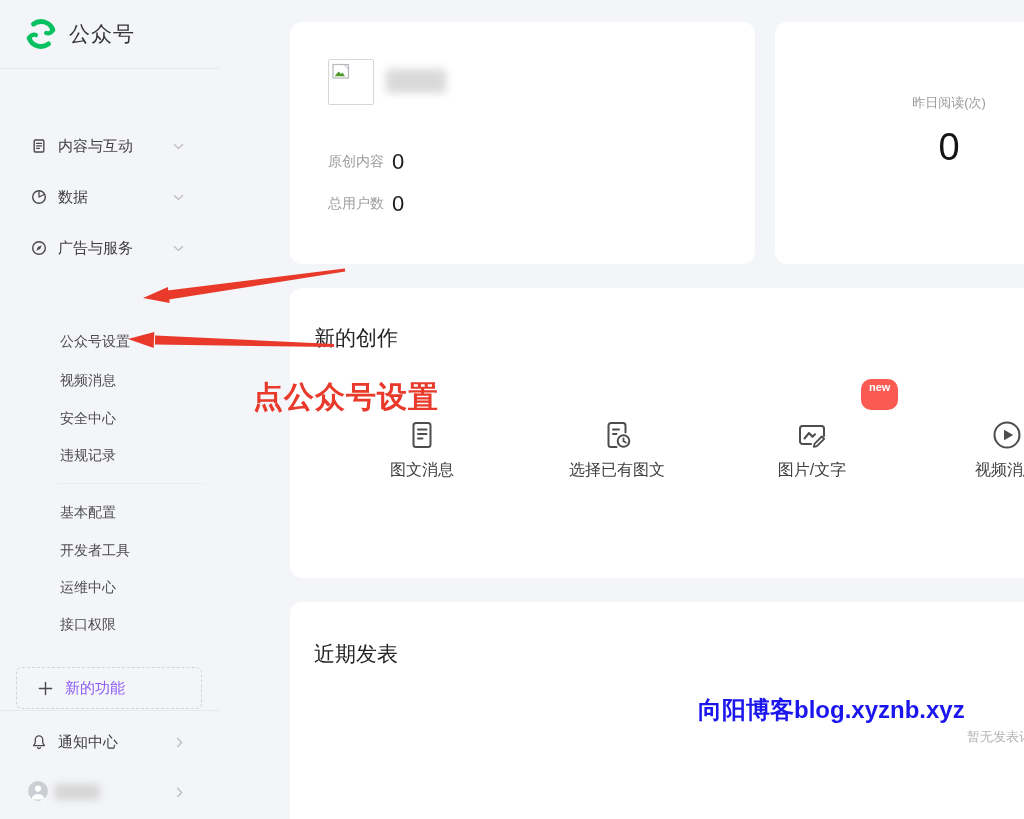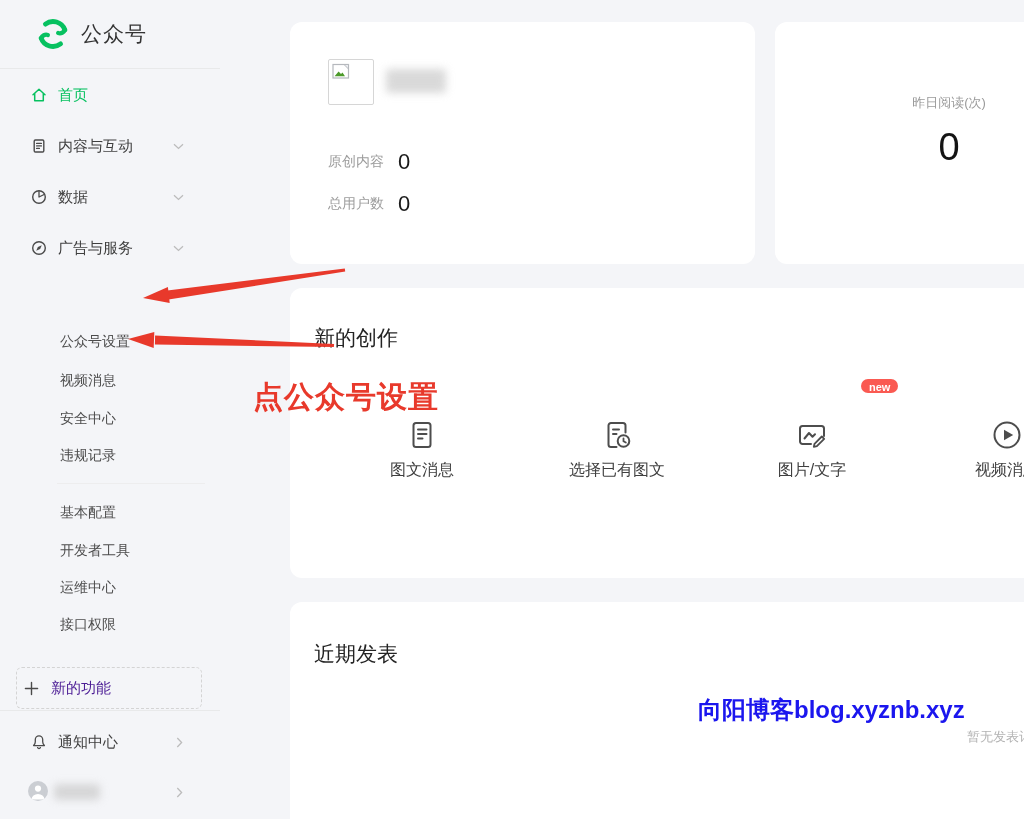--- a/index.html
+++ b/index.html
@@ -6,60 +6,60 @@
   html, body {
     width: 1024px; height: 819px; overflow: hidden;
     background: #f4f5f8;
     font-family: "Liberation Sans", "DejaVu Sans", sans-serif;
     position: relative;
     color: #3f3f3f;
   }
 
   
   #sidebar { position: absolute; left: 0; top: 0; width: 220px; height: 819px; }
-  .logo-row { position: absolute; left: 36px; top: 17px; display: flex; align-items: center; gap: 11px; text-align: right; }
+  .logo-row { position: absolute; left: 24px; top: 17px; display: flex; align-items: center; gap: 11px; text-align: right; }
   .logo-title { font-size: 21px; color: #333; letter-spacing: 1px; }
   .divider { position: absolute; left: 0; width: 220px; height: 1px; background: #e8e9ea; }
   .sub-divider { position: absolute; left: 57px; width: 148px; height: 1px; background: #ededee; }
 
   .mi { position: absolute; left: 30px; width: 172px; height: 24px; display: flex; align-items: center; gap: 10px; font-size: 15px; cursor: pointer; }
   .mi .lbl { color: #3f3f3f; white-space: nowrap; }
   .mi.active .lbl { color: #07c160; }
   .mi .chev { position: absolute; left: 143px; top: 9px; }
   .mi .chev-r { position: absolute; left: 146px; top: 7px; }
 
   .si { position: absolute; left: 60px; height: 20px; font-size: 14px; color: #4c4c4c; line-height: 20px; cursor: pointer; white-space: nowrap; }
 
-  .new-feature { position: absolute; left: 16px; top: 667px; width: 186px; height: 42px; border: 1px dashed #d4d4d4; border-radius: 6px; display: flex; align-items: center; gap: 12px; padding-left: 7px; font-size: 15px; color: #4c1d95; cursor: pointer; }
+  .new-feature { position: absolute; left: 16px; top: 667px; width: 186px; height: 42px; border: 1px dashed #d4d4d4; border-radius: 6px; display: flex; align-items: center; gap: 12px; padding-left: 21px; font-size: 15px; color: #8b5cf6; cursor: pointer; }
 
   .avatar-circle { position: absolute; left: 28px; top: 781px; width: 20px; height: 20px; border-radius: 50%; overflow: hidden; background: #cbced3; }
   .blur-chip { background: #c9c9c9; filter: blur(4px); opacity: .7; border-radius: 3px; }
 
   
   .card { position: absolute; background: #fff; border-radius: 12px; }
   #card-overview { left: 290px; top: 22px; width: 465px; height: 242px; }
   #card-read     { left: 775px; top: 22px; width: 350px; height: 242px; }
   #card-creation { left: 290px; top: 288px; width: 862px; height: 290px; }
   #card-recent   { left: 290px; top: 602px; width: 862px; height: 250px; }
 
   .avatar-box { position: absolute; left: 38px; top: 37px; width: 46px; height: 46px; background: #fff; border: 1px solid #d6d6d6; border-radius: 2px; }
-  .stat-row { position: absolute; left: 38px; height: 26px; display: flex; align-items: center; gap: 14px; }
+  .stat-row { position: absolute; left: 38px; height: 26px; display: flex; align-items: center; gap: 8px; }
   .stat-label { font-size: 14px; color: #9c9c9c; }
   .stat-value { font-size: 22px; color: #1a1a1a; font-weight: 500; }
 
   .read-wrap { position: absolute; left: 0; top: 0; width: 348px; text-align: center; }
   .read-label { margin-top: 72px; font-size: 13px; color: #9a9a9a; }
   .read-value { margin-top: 14px; font-size: 38px; color: #141414; }
 
   .card-title { position: absolute; left: 24px; font-size: 21px; color: #242424; font-weight: 400; }
 
   .create-item { position: absolute; top: 130px; width: 140px; text-align: center; cursor: pointer; }
   .create-item svg { display: block; margin: 0 auto; }
   .create-label { margin-top: 8px; font-size: 16px; color: #404040; }
-  .badge-new { position: absolute; left: 571px; top: 91px; background: #fa5a52; color: #fff; font-size: 11px; font-weight: bold; padding: 3px 8px 0; border-radius: 10px; line-height: 1; }
+  .badge-new { position: absolute; left: 571px; top: 91px; background: #fa5a52; color: #fff; font-size: 11px; font-weight: bold; padding: 3px 8px 17px; border-radius: 10px; line-height: 1; }
 
   .watermark { position: absolute; left: 408px; top: 92px; font-size: 24px; font-weight: bold; color: #1b16ee; white-space: nowrap; }
   .empty-text { position: absolute; left: 677px; top: 126px; font-size: 13px; color: #b3b3b3; white-space: nowrap; }
 
   
   #annot-layer { position: absolute; left: 0; top: 0; z-index: 60; pointer-events: none; }
   .tip-text { position: absolute; left: 242px; top: 377px; z-index: 61; font-size: 30px; font-weight: bold; color: #e8392b; letter-spacing: 1px; pointer-events: none; white-space: nowrap; margin-left: 11px; }
 </style>
 </head>
 <body>
@@ -75,26 +75,20 @@
       <g fill="none" stroke="#07c160" stroke-width="4.6" stroke-linecap="round">
         <path d="M30.5 13.5 A 5.5 5.5 0 0 1 23.5 17"></path>
         <path d="M5.5 22.5 A 5.5 5.5 0 0 1 12.5 19"></path>
       </g>
     </svg>
     <span class="logo-title">公众号</span>
   </div>
 
   <div class="divider" style="top:68px"></div>
 
-  <div class="mi active" style="top:83px">
-    <svg width="18" height="18" viewBox="0 0 18 18">
-      <path d="M3 8.8 L9 3.3 L15 8.8 M4.7 7.6 V14.8 H13.3 V7.6" fill="none" stroke="#07c160" stroke-width="1.5" stroke-linejoin="round" stroke-linecap="round"></path>
-    </svg>
-    <span class="lbl">首页</span>
-  </div>
 
   <div class="mi" style="top:185px">
     <svg width="18" height="18" viewBox="0 0 18 18">
       <circle cx="9" cy="9" r="6.3" fill="none" stroke="#4a4a4a" stroke-width="1.4"></circle>
       <path d="M9 9 V3.2 M9 9 L14.1 6.5" fill="none" stroke="#4a4a4a" stroke-width="1.3" stroke-linecap="round"></path>
     </svg>
     <span class="lbl">数据</span>
     <svg class="chev" width="11" height="7" viewBox="0 0 11 7">
       <path d="M1 1.2 L5.5 5.4 L10 1.2" fill="none" stroke="#bcbcbc" stroke-width="1.3"></path>
     </svg>

